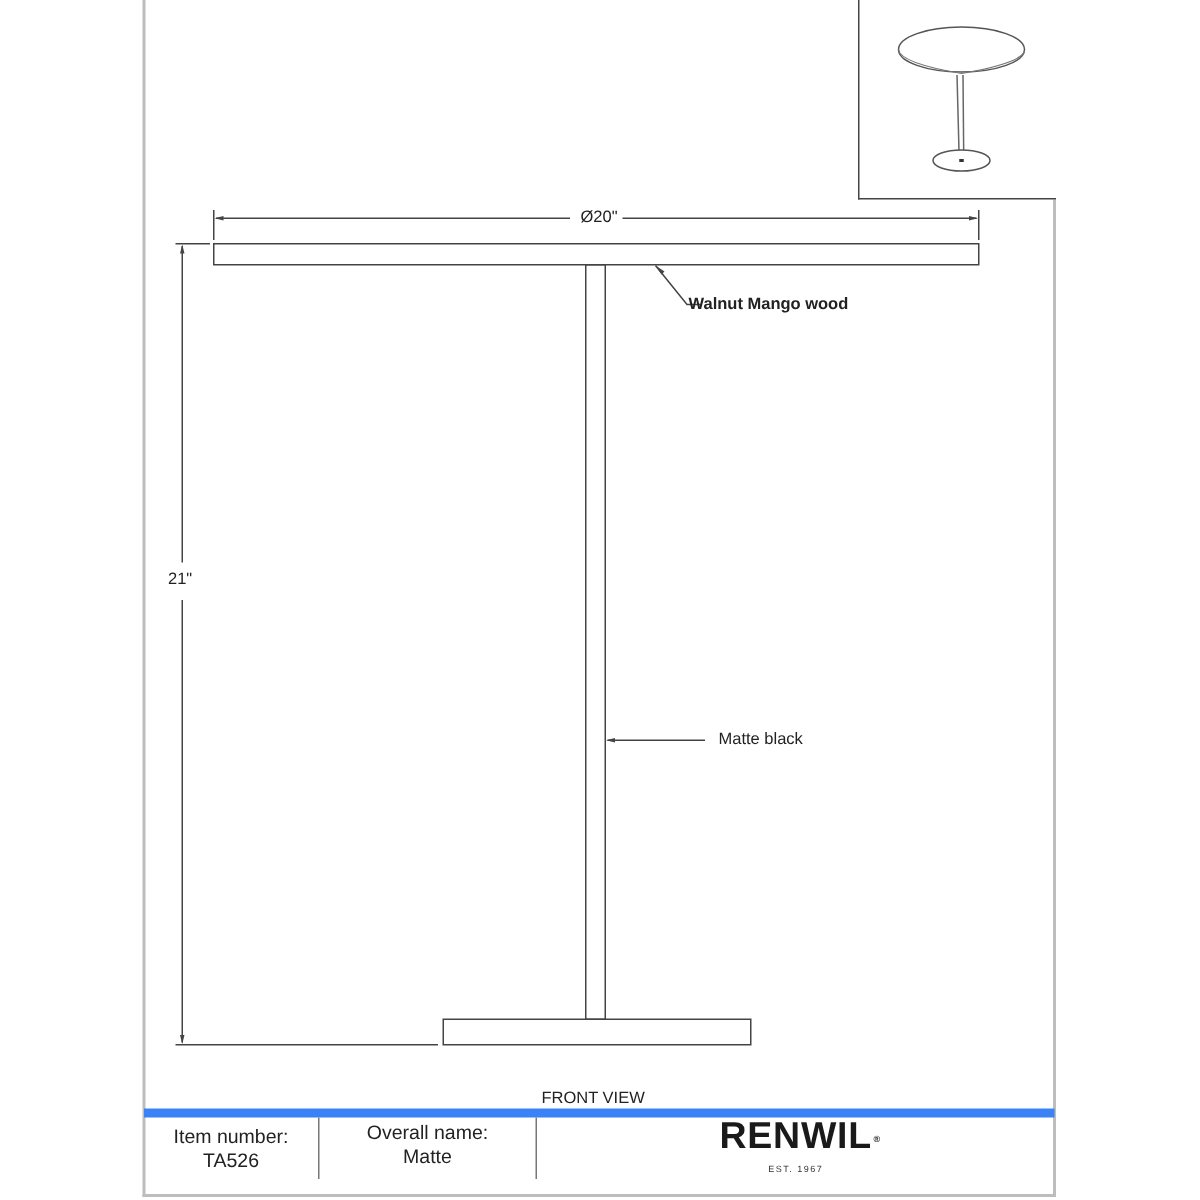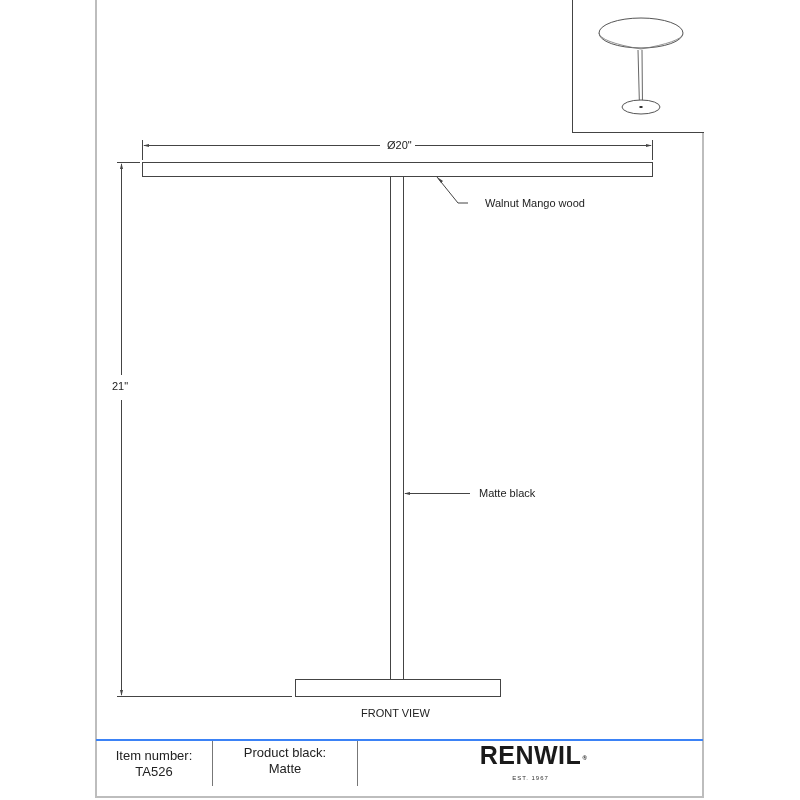--- a/index.html
+++ b/index.html
@@ -7,21 +7,21 @@
          font-family: "Liberation Sans", sans-serif; color: #222; }
   .sheet { position: absolute; left: 95px; top: 0; width: 609px; height: 798px;
            border-left: 2px solid #bdbdbd; border-right: 2px solid #bdbdbd;
            border-bottom: 2px solid #bdbdbd; box-sizing: border-box; }
   .thumb { position: absolute; left: 572px; top: 0; width: 132px; height: 133px;
            border-left: 1.5px solid #444; border-bottom: 1.5px solid #444;
            box-sizing: border-box; background: #fff; }
   svg.drawing { position: absolute; left: 0; top: 0; }
   .lbl { position: absolute; font-size: 11px; color: #222; white-space: nowrap; }
   .footer { position: absolute; left: 96px; top: 739px; width: 607px; height: 47px;
-            border-top: 2px solid #3b82f6; box-sizing: border-box; display: flex; }
+            border-top: 6px solid #3b82f6; box-sizing: border-box; display: flex; }
   .cell { height: 100%; border-right: 1px solid #777; box-sizing: border-box;
           display: flex; flex-direction: column; align-items: center; justify-content: center;
           font-size: 13px; line-height: 16px; color: #222; text-align: center; }
   .cell:last-child { border-right: none; }
   .c1 { width: 117px; }
   .c2 { width: 145px; }
   .c3 { width: 170px; }
   .c4 { flex: 1; }
   .brand { font-family: "Liberation Sans", sans-serif; font-weight: 700; font-size: 25px;
            letter-spacing: 0.5px; color: #1a1a1a; line-height: 26px; position: relative; text-align: right; }
@@ -63,42 +63,42 @@
     <polyline points="437,177 458,203 468,203"></polyline>
   </g>
   <polygon points="437,177 441,183 443,181" fill="#444"></polygon>
 
   <line x1="405" y1="493.5" x2="470" y2="493.5" stroke="#444" stroke-width="1"></line>
   <polygon points="404,493.5 410,492 410,495" fill="#444"></polygon>
 </svg>
 
 <span class="lbl" style="left:387px; top:139px;">Ø20"</span>
 <span class="lbl" style="left:112px; top:380px;">21"</span>
-<span class="lbl" style="left:485px; top:197px;">Walnut Mango wood</span>
+<span class="lbl" style="left:459px; top:197px;font-weight:bold;">Walnut Mango wood</span>
 <span class="lbl" style="left:479px; top:487px;">Matte black</span>
-<span class="lbl" style="left:361px; top:707px;">FRONT VIEW</span>
+<span class="lbl" style="left:361px; top:726px;">FRONT VIEW</span>
 
 <div class="thumb">
   <svg width="132" height="133" viewBox="0 0 132 133">
     <ellipse cx="68" cy="33" rx="42" ry="15" fill="#fff" stroke="#555" stroke-width="1"></ellipse>
     <path d="M26,33 Q27,42 68,49 Q108,42 110,34" fill="none" stroke="#777" stroke-width="0.8"></path>
     <line x1="65" y1="50" x2="66.5" y2="107" stroke="#666" stroke-width="1"></line>
     <line x1="69" y1="50" x2="69.5" y2="107" stroke="#666" stroke-width="1"></line>
     <ellipse cx="68" cy="107" rx="19" ry="7" fill="#fff" stroke="#555" stroke-width="1"></ellipse>
     <rect x="66.5" y="106" width="3" height="2" fill="#333"></rect>
   </svg>
 </div>
 
 <div class="footer">
   <div class="cell c1">
     <span>Item number:</span>
     <span>TA526</span>
   </div>
   <div class="cell c2">
-    <span style="margin-top:-6px;">Product black:</span>
+    <span style="margin-top:-6px;">Overall name:</span>
     <span>Matte</span>
   </div>
   <div class="cell c4">
     <div class="brand">
       <span>RENWIL</span><sup>®</sup>
     </div>
     <span class="est">EST. 1967</span>
   </div>
 </div>
 

